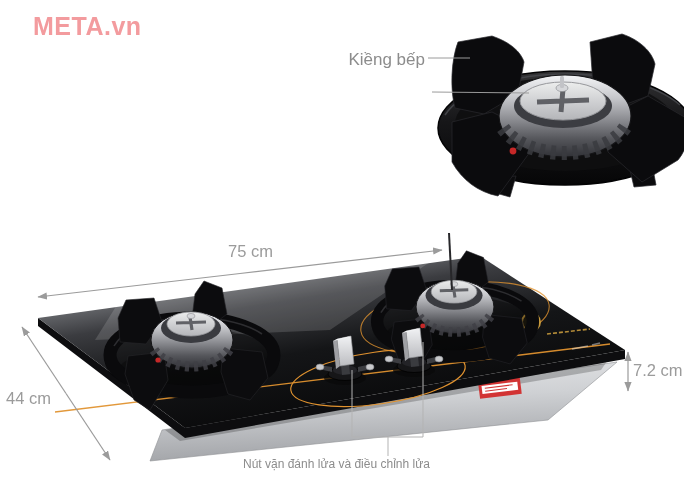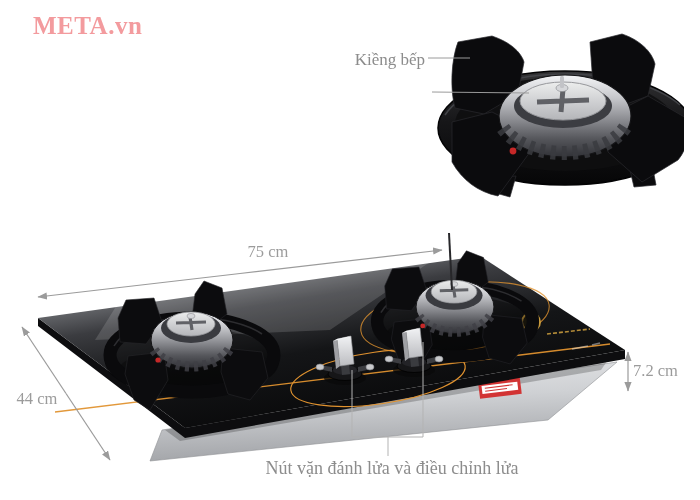--- a/index.html
+++ b/index.html
@@ -6,31 +6,31 @@
     --label-color:#8c8c8c;
     --dim-color:#9b9b9b;
     --accent-orange:#e0922f;
     --gold:#c79a3d;
     --logo-red:#f39b9e;
     --leader-color:#9a9a9a;
   }
   html,body{margin:0;padding:0;background:#fff;}
   #stage{
     position:relative;width:684px;height:500px;background:#ffffff;overflow:hidden;
-    font-family:Liberation Serif, serif;
+    font-family:Liberation Sans, sans-serif;
   }
   #art{position:absolute;left:0;top:0;}
   .lbl{position:absolute;color:var(--label-color);font-size:17px;line-height:1.25;white-space:nowrap;}
   .dim{position:absolute;color:var(--dim-color);font-size:16.5px;line-height:1.2;white-space:nowrap;}
   .watermark{
     position:absolute;left:33px;top:12px;color:var(--logo-red);
     font-size:25px;font-weight:bold;letter-spacing:0.5px;
   }
   .right{text-align:right;}
-  .center{text-align:center;}
+  .center{text-align:left;}
   .dim-line{stroke:var(--dim-color);stroke-width:1.2;fill:none;}
   .leader{stroke:var(--leader-color);stroke-width:1;fill:none;}
   .callout{stroke:#b3b3b3;stroke-width:1;fill:none;}
   .orange{stroke:var(--accent-orange);fill:none;}
   .goldline{stroke:var(--gold);fill:none;}
 </style>
 </head>
 <body>
 
 <div id="stage">
@@ -202,14 +202,14 @@
 
   <div class="lbl right" style="left:305px;top:49px;width:120px;">Kiềng bếp</div>
 
 
   <div class="dim center" style="left:228px;top:242px;width:80px;">75 cm</div>
 
   <div class="dim center" style="left:6px;top:389px;width:62px;">44 cm</div>
 
   <div class="dim" style="left:633px;top:361px;">7.2 cm</div>
 
-  <div class="lbl center" style="left:243px;top:457px;width:298px;font-size:18px;">Nút vặn đánh lửa và điều chỉnh lửa</div>
+  <div class="lbl center" style="left:243px;top:457px;width:298px;font-size:12px;">Nút vặn đánh lửa và điều chỉnh lửa</div>
 </div>
 
 </body></html>

